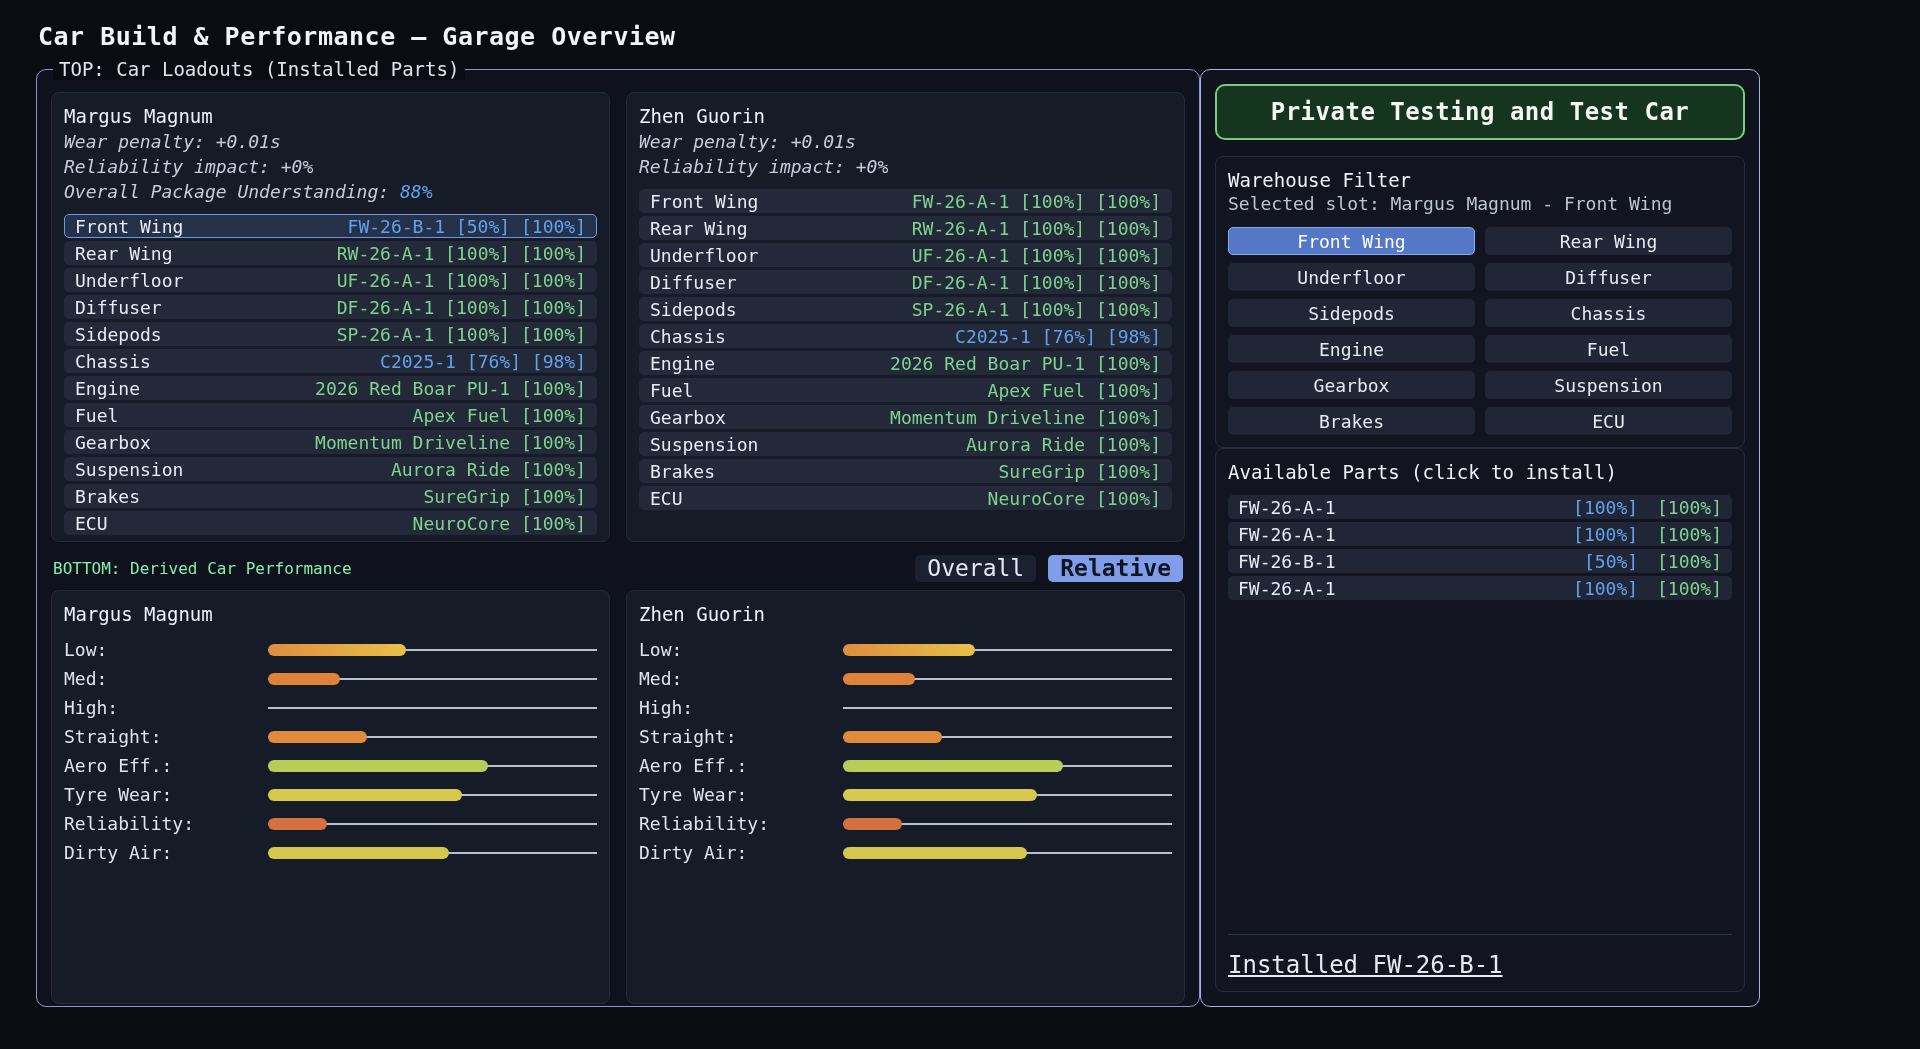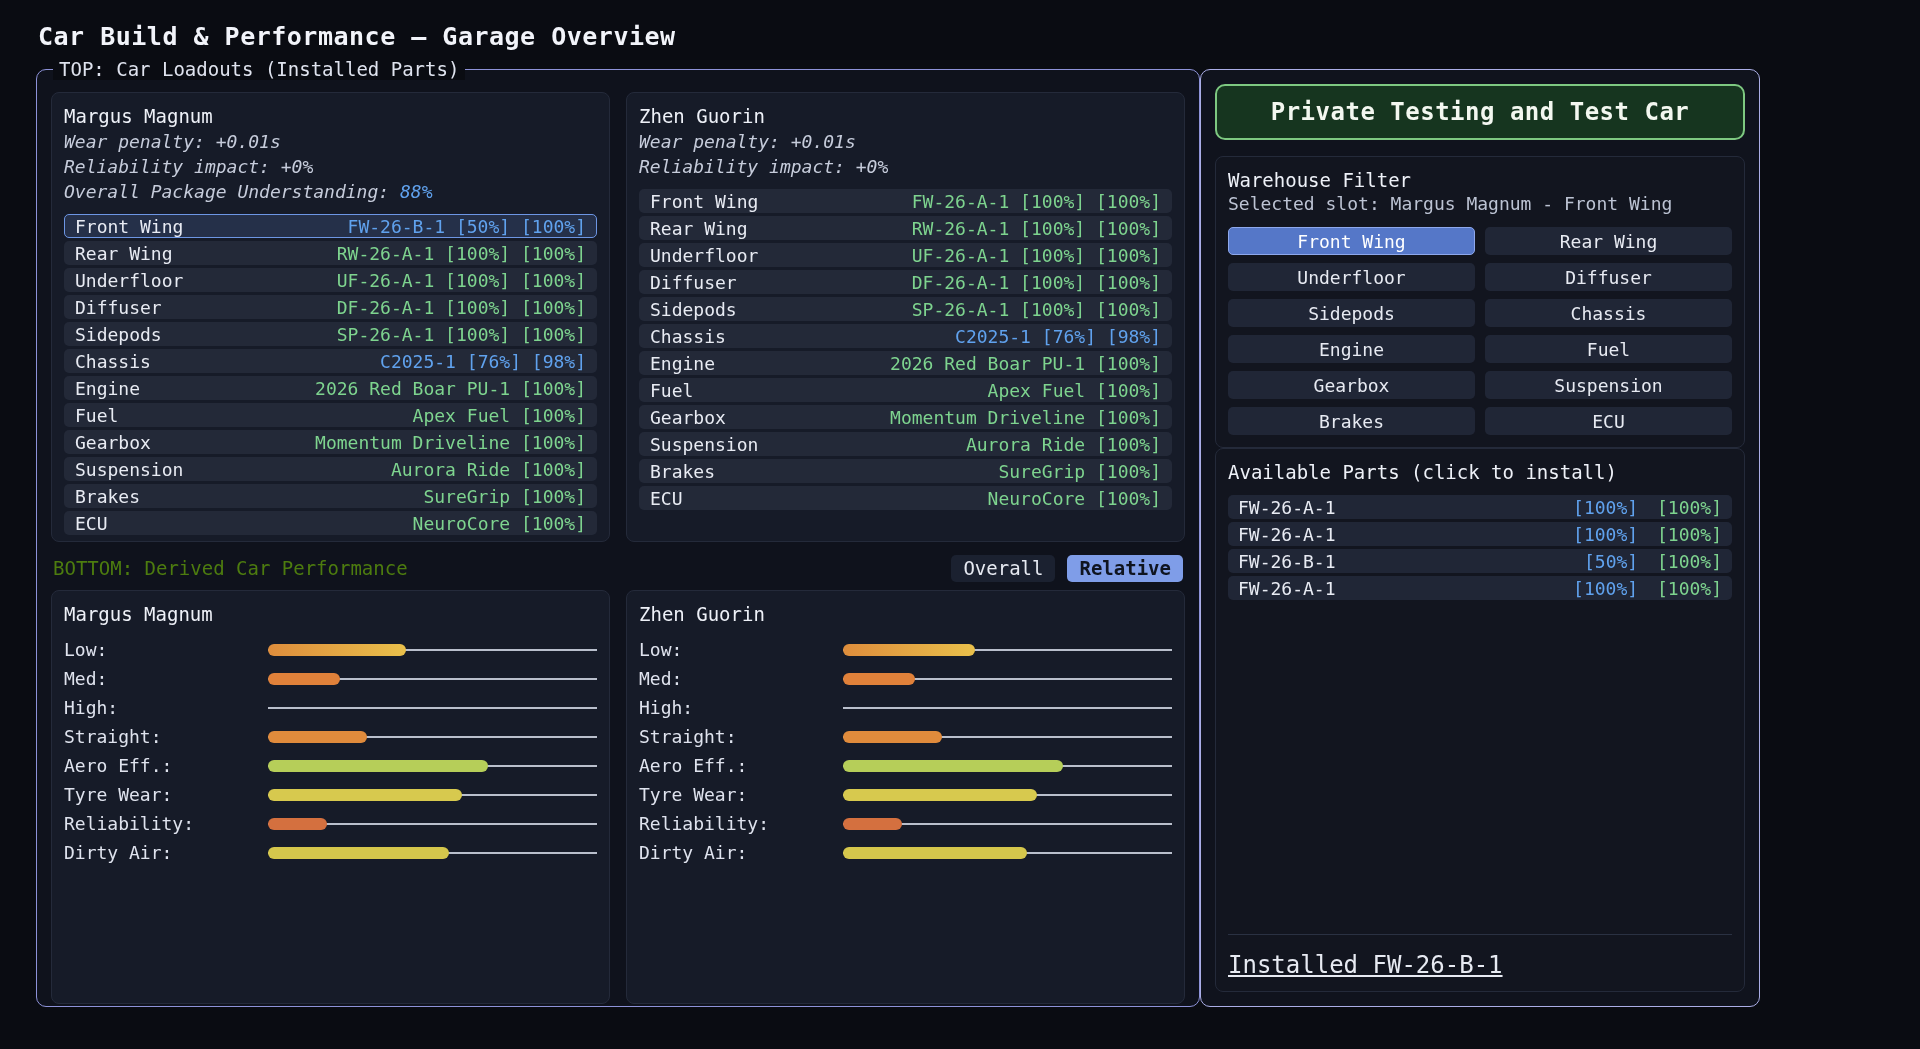--- a/index.html
+++ b/index.html
@@ -48,24 +48,24 @@
   .prow.selected { border-color:#6d96e4; background:#253049; }
   .pslot { color:#e8ebf3; }
   .pval.green { color:#7ed48f; }
   .pval.blue  { color:#60a2ee; }
 
   .bottom-head {
     display:flex; justify-content:space-between; align-items:center;
     margin:12px 2px 8px;
     height:28px;
   }
-  .bottom-legend { font-size:19px; color:#4d7c0f; }
+  .bottom-legend { font-size:16px; color:#86efac; }
   .toggles { display:flex; gap:12px; }
   .toggle {
-    font-size:19px; height:27px; line-height:27px; padding:0 12px;
+    font-size:23px; height:27px; line-height:27px; padding:0 12px;
     border-radius:5px; background:#1b2130; color:#e7eaf2; cursor:pointer;
   }
   .toggle.active { background:#7f9de8; color:#0f1420; font-weight:bold; }
 
   .pcard {
     background:#161b28; border:1px solid #242a3a; border-radius:8px;
     width:559px; height:414px; padding:12px 12px;
   }
   .bar-rows { margin-top:6px; }
   .bar-row { display:flex; align-items:center; height:29px; font-size:18px; }

